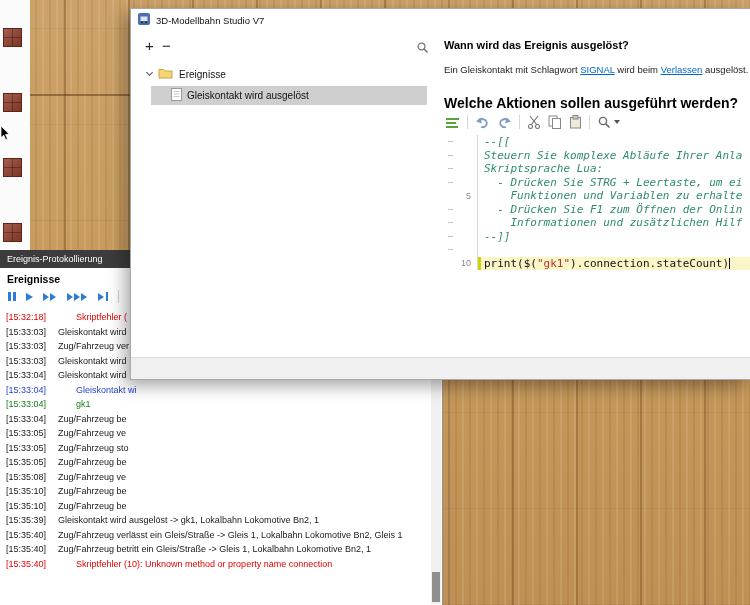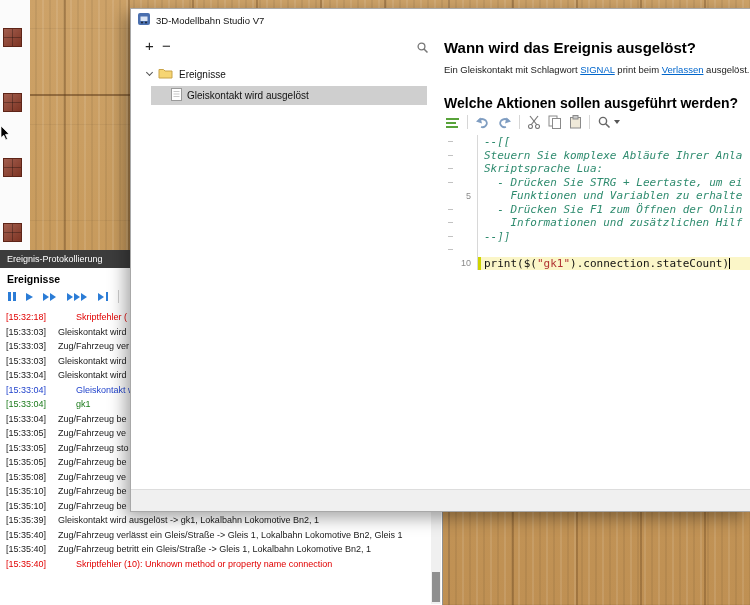--- a/index.html
+++ b/index.html
@@ -42,36 +42,36 @@
   .log-row .msg.ind1{margin-left:30px}
   .log-row .msg.ind2{margin-left:30px}
   .c-normal{color:#1a1a1a}
   .c-error{color:#e10000}
   .c-event{color:#2244cc}
   .c-value{color:#1a7a1a}
   .log-scroll{position:absolute;right:1px;top:60px;bottom:1px;width:10px;background:#f0f0f0}
   .log-thumb{position:absolute;left:1px;right:1px;bottom:2px;height:30px;background:#8f8f8f}
 
   
-  .dialog{position:absolute;left:130px;top:8px;width:620px;height:504px;background:#fff;border:1px solid #a8a8a8;border-right:none;box-shadow:-5px 6px 16px rgba(0,0,0,.35);z-index:10;overflow:hidden}
+  .dialog{position:absolute;left:130px;top:8px;width:620px;height:372px;background:#fff;border:1px solid #a8a8a8;border-right:none;box-shadow:-5px 6px 16px rgba(0,0,0,.35);z-index:10;overflow:hidden}
   .dlg-titlebar{position:absolute;left:0;top:0;right:0;height:22px;display:flex;align-items:center;gap:6px;padding-left:7px;background:#fff}
   .dlg-title{font-size:9.5px;color:#111}
   .dlg-footer{position:absolute;left:0;right:0;bottom:0;height:22px;background:#f0f0f0;border-top:1px solid #ddd}
 
   
   .tree-tools{position:absolute;left:14px;top:30px;width:286px;height:18px}
   .tt-plus{position:absolute;left:0;top:-1px;font-size:15px;line-height:16px;color:#222}
   .tt-minus{position:absolute;left:17px;top:-1px;font-size:15px;line-height:16px;color:#222}
   .tt-search{position:absolute;right:2px;top:1px}
   .tree-row1{position:absolute;left:16px;top:56px;height:18px;display:flex;align-items:center;gap:6px;font-size:10px;color:#111}
   .chev{display:inline-block;width:5px;height:5px;border-right:1.5px solid #555;border-bottom:1.5px solid #555;transform:rotate(45deg);margin-top:-3px}
   .tree-sel{position:absolute;left:20px;top:77px;height:19px;width:276px;background:#cfcfcf;display:flex;align-items:center;gap:5px;padding-left:20px;font-size:10px;color:#111}
 
   
-  .ep-h1{position:absolute;left:313px;top:30px;font-size:15px;font-weight:bold;color:#000;white-space:nowrap}
+  .ep-h1{position:absolute;left:313px;top:30px;font-size:11px;font-weight:bold;color:#000;white-space:nowrap}
   .ep-para{position:absolute;left:313px;top:55px;font-size:9.5px;color:#222;white-space:nowrap}
   .link{color:#0066cc;text-decoration:underline;cursor:pointer}
   .ep-h2{position:absolute;left:313px;top:86px;font-size:14px;font-weight:bold;color:#000;white-space:nowrap}
 
   
   .ed-toolbar{position:absolute;left:314px;top:103px;height:20px;display:flex;align-items:center;gap:7px}
   .etb-icon{display:flex;align-items:center}
   .etb-sep{width:1px;height:14px;background:#d6d6d6}
   .caret-down{width:0;height:0;border-left:3.5px solid transparent;border-right:3.5px solid transparent;border-top:4px solid #555;margin-left:3px}
 
@@ -205,21 +205,21 @@
             <rect x="0.5" y="0.5" width="10" height="12" fill="#fff" stroke="#9a9a9a"></rect>
             <line x1="2.5" y1="3.5" x2="8.5" y2="3.5" stroke="#c9c9c9"></line>
             <line x1="2.5" y1="6" x2="8.5" y2="6" stroke="#c9c9c9"></line>
             <line x1="2.5" y1="8.5" x2="8.5" y2="8.5" stroke="#c9c9c9"></line>
           </svg>
       </span>
       <span>Gleiskontakt wird ausgelöst</span>
     </div>
 
     <div class="ep-h1">Wann wird das Ereignis ausgelöst?</div>
-    <div class="ep-para"><span>Ein Gleiskontakt mit Schlagwort </span><span class="link">SIGNAL</span><span> print beim </span><span class="link">Verlassen</span><span> ausgelöst.</span></div>
+    <div class="ep-para"><span>Ein Gleiskontakt mit Schlagwort </span><span class="link">SIGNAL</span><span> wird beim </span><span class="link">Verlassen</span><span> ausgelöst.</span></div>
     <div class="ep-h2">Welche Aktionen sollen ausgeführt werden?</div>
 
     <div class="ed-toolbar">
       <span class="etb-icon">
         <svg width="15" height="13" viewBox="0 0 15 13">
             <rect x="1" y="2" width="13" height="2" fill="#58a33a"></rect>
             <rect x="1" y="6" width="10" height="2" fill="#58a33a"></rect>
             <rect x="1" y="10" width="12" height="2" fill="#58a33a"></rect>
           </svg>
       </span>

